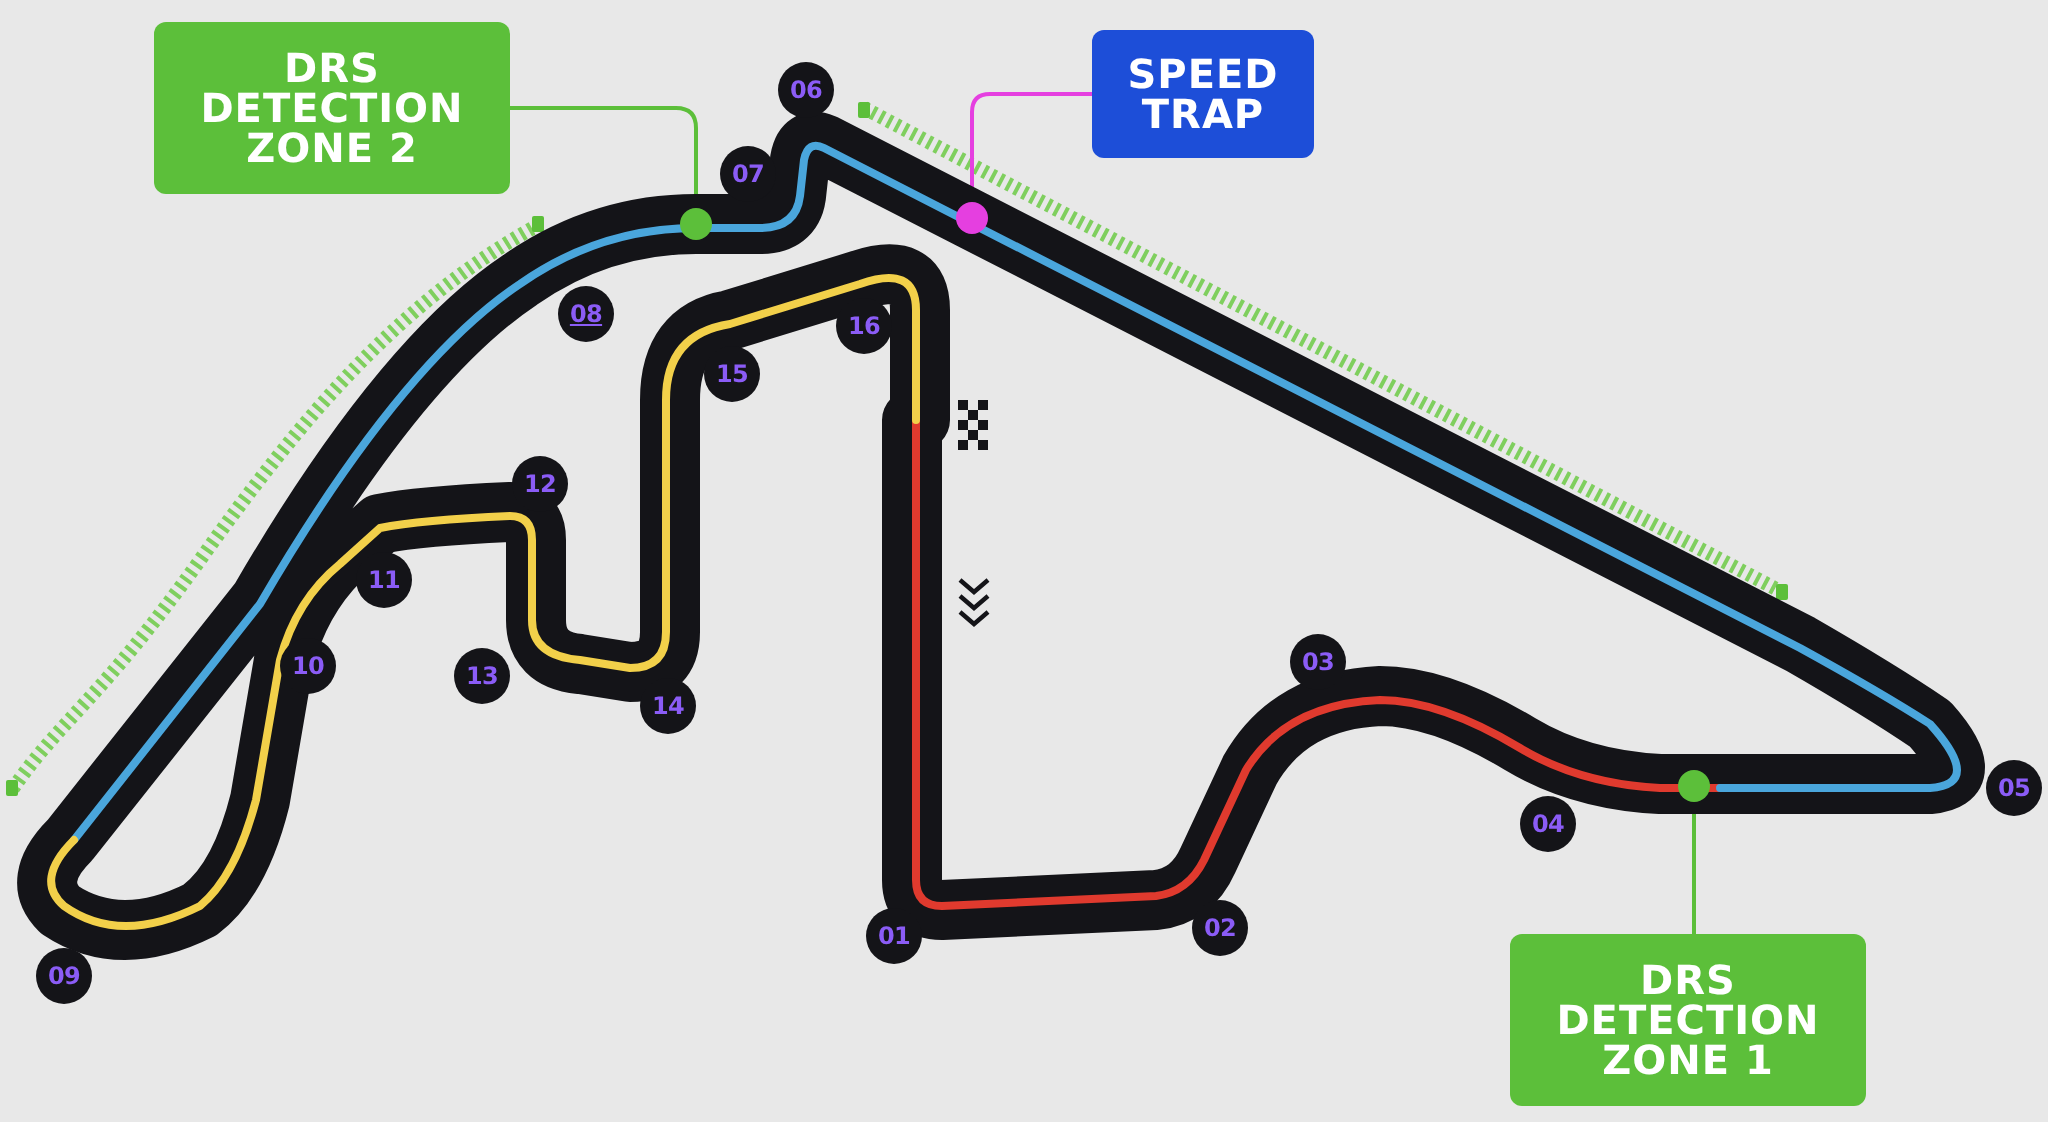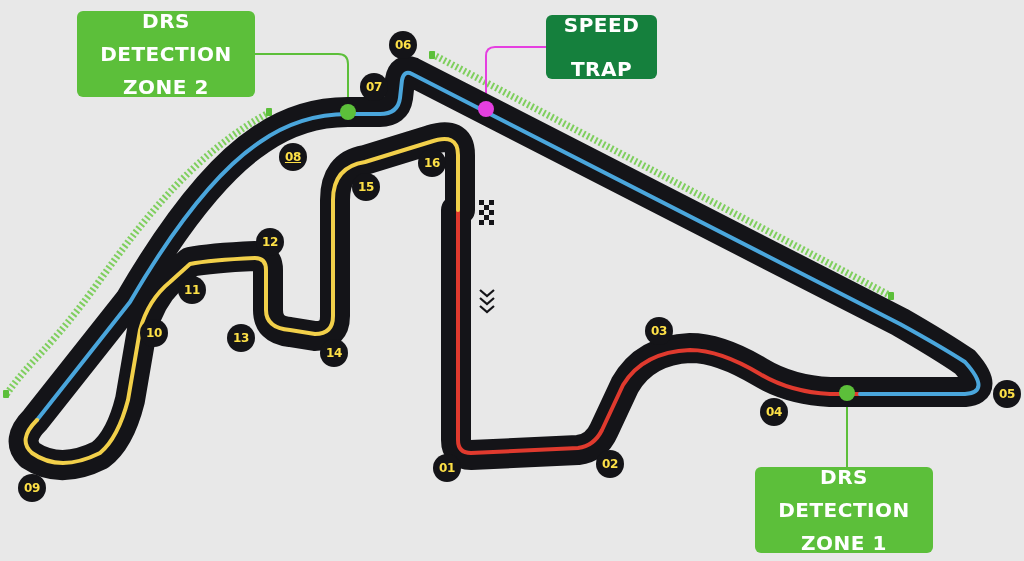--- a/index.html
+++ b/index.html
@@ -10,34 +10,34 @@
       position: relative;
     }
     #map { position: absolute; left: 0; top: 0; width: 1024px; height: 561px; }
     .callout {
       position: absolute;
       border-radius: 6px;
       color: #ffffff;
       font-family: "DejaVu Sans", sans-serif;
       font-weight: bold;
       text-align: center;
-      display: flex; flex-direction: column; justify-content: space-between; align-items: center;
+      display: flex; flex-direction: column; justify-content: center; align-items: center;
       letter-spacing: 0.5px;
       line-height: 20px;
       font-size: 20px;
     }
     .callout span { display: block; }
     .drs { background: #5cbf3a; }
-    .speed { background: #15803d; }
+    .speed { background: #1d4ed8; }
     #drs2 { left: 77px; top: 11px; width: 178px; height: 86px; }
     #speedtrap { left: 546px; top: 15px; width: 111px; height: 64px; }
     #drs1 { left: 755px; top: 467px; width: 178px; height: 86px; }
     .turn {
       position: absolute; width: 28px; height: 28px; margin-left: -14px; margin-top: -14px;
-      border-radius: 50%; background: #141418; color: #fde047;
+      border-radius: 50%; background: #141418; color: #8b5cf6;
       font-family: "DejaVu Sans", sans-serif; font-weight: bold; font-size: 12px;
       display: flex; align-items: center; justify-content: center;
       letter-spacing: -0.3px;
     }
     .flag { position: absolute; left: 479px; top: 200px; width: 18px; height: 30px; }
     .chev { position: absolute; left: 478px; top: 288px; width: 18px; height: 28px; }
   </style>
 </head>
 <body>
 

